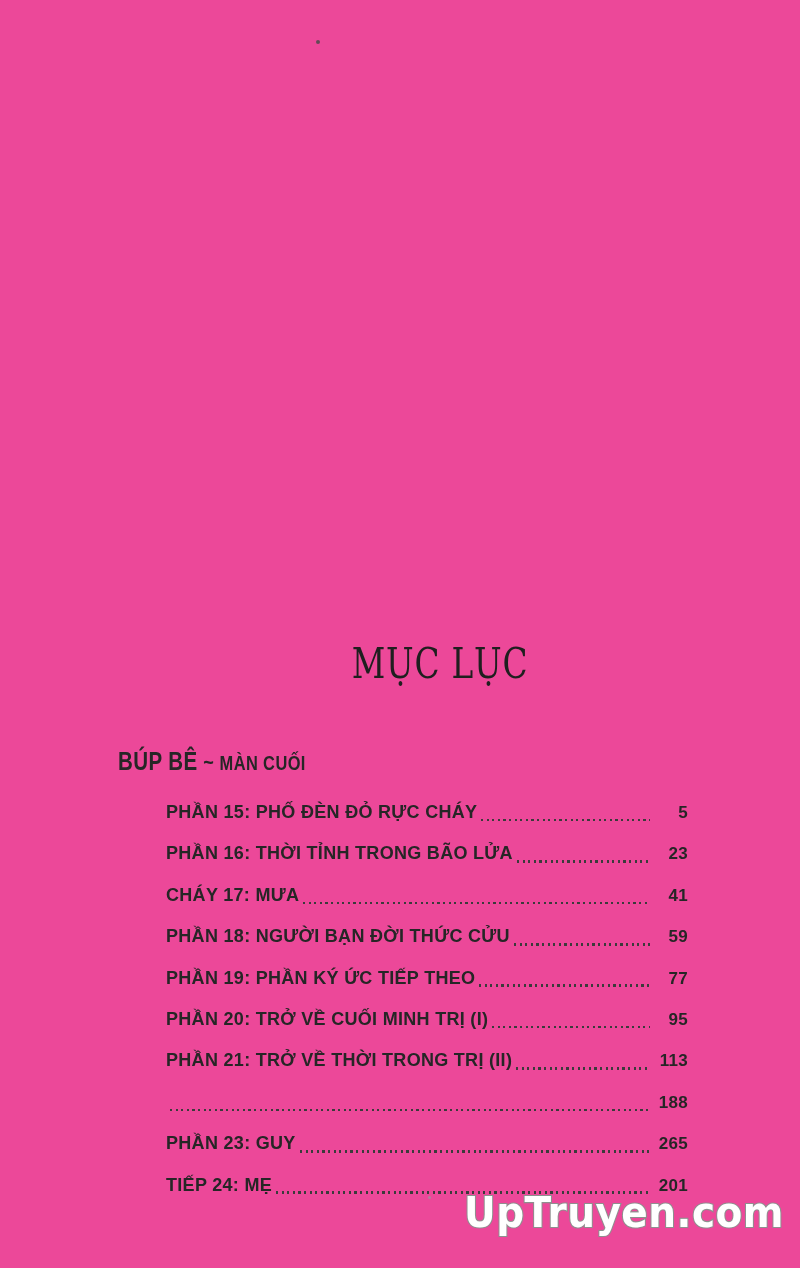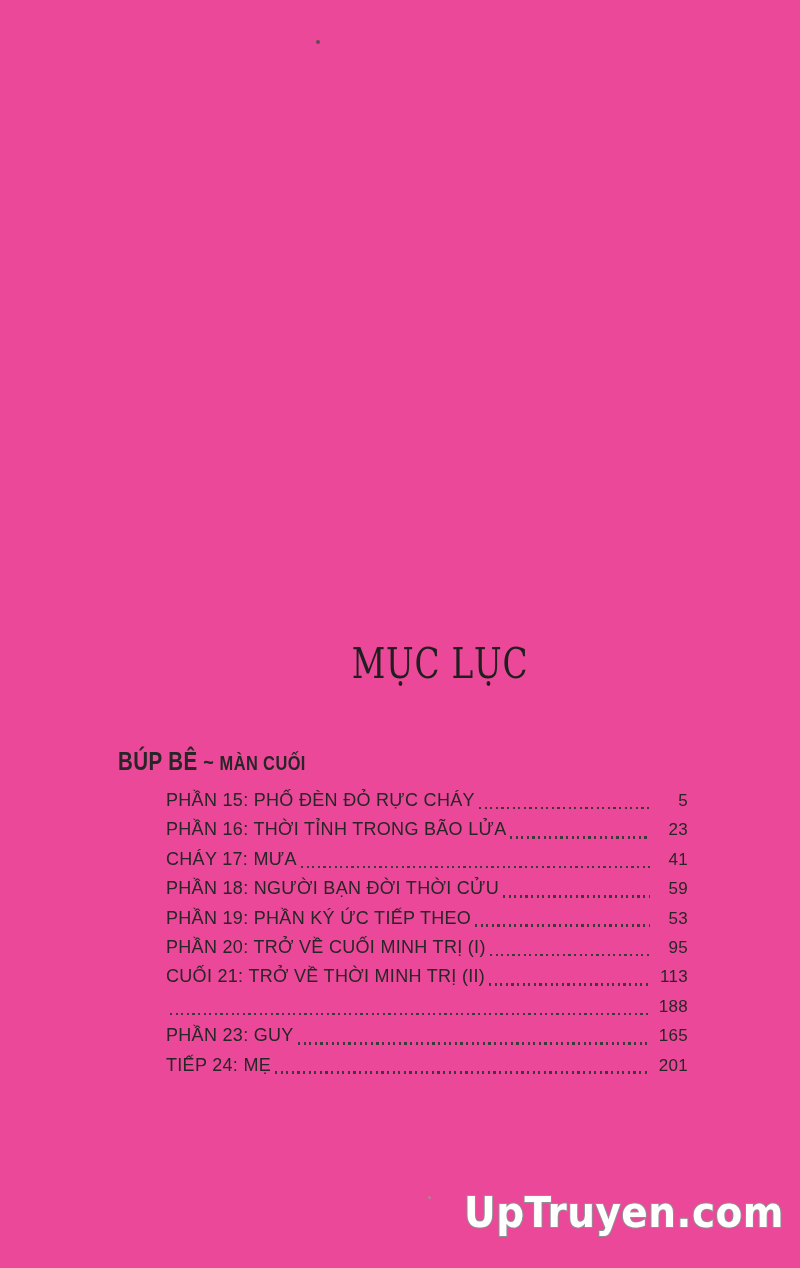--- a/index.html
+++ b/index.html
@@ -90,24 +90,25 @@
     left: 166px;
     top: 786px;
     width: 522px;
   }
   .toc-row {
     display: flex;
     align-items: center;
     height: 29.4px;
     line-height: 29.4px;
     font-size: 18px;
-    font-weight: normal;
+    font-weight: bold;
     letter-spacing: 0.3px;
     color: #262626;
     white-space: nowrap;
+    margin-top: 12px;
   }
   .toc-dots {
     flex: 1;
     height: 2.6px;
     align-self: flex-end;
     margin: 0 2px 6px 4px;
     background: repeating-linear-gradient(
       to right,
       #3b3b3b 0px, #3b3b3b 2.2px,
       transparent 2.2px, transparent 5.6px
@@ -165,52 +166,52 @@
     <span class="toc-page">23</span>
   </div>
 
   <div class="toc-row">
     <span class="toc-label">CHÁY 17: MƯA</span>
     <span class="toc-dots"></span>
     <span class="toc-page">41</span>
   </div>
 
   <div class="toc-row">
-    <span class="toc-label">PHẦN 18: NGƯỜI BẠN ĐỜI THỜI CỬU</span>
+    <span class="toc-label">PHẦN 18: NGƯỜI BẠN ĐỜI THỨC CỬU</span>
     <span class="toc-dots"></span>
     <span class="toc-page">59</span>
   </div>
 
   <div class="toc-row">
     <span class="toc-label">PHẦN 19: PHẦN KÝ ỨC TIẾP THEO</span>
     <span class="toc-dots"></span>
-    <span class="toc-page">53</span>
+    <span class="toc-page">77</span>
   </div>
 
   <div class="toc-row">
     <span class="toc-label">PHẦN 20: TRỞ VỀ CUỐI MINH TRỊ (I)</span>
     <span class="toc-dots"></span>
     <span class="toc-page">95</span>
   </div>
 
   <div class="toc-row">
-    <span class="toc-label">CUỐI 21: TRỞ VỀ THỜI MINH TRỊ (II)</span>
+    <span class="toc-label">PHẦN 21: TRỞ VỀ THỜI TRONG TRỊ (II)</span>
     <span class="toc-dots"></span>
     <span class="toc-page">113</span>
   </div>
 
   <div class="toc-row">
     <span class="toc-dots"></span>
     <span class="toc-page">188</span>
   </div>
 
   <div class="toc-row">
     <span class="toc-label">PHẦN 23: GUY</span>
     <span class="toc-dots"></span>
-    <span class="toc-page">165</span>
+    <span class="toc-page">265</span>
   </div>
 
   <div class="toc-row">
     <span class="toc-label">TIẾP 24: MẸ</span>
     <span class="toc-dots"></span>
     <span class="toc-page">201</span>
   </div>
 </div>
 
   <div class="watermark">UpTruyen.com</div>

